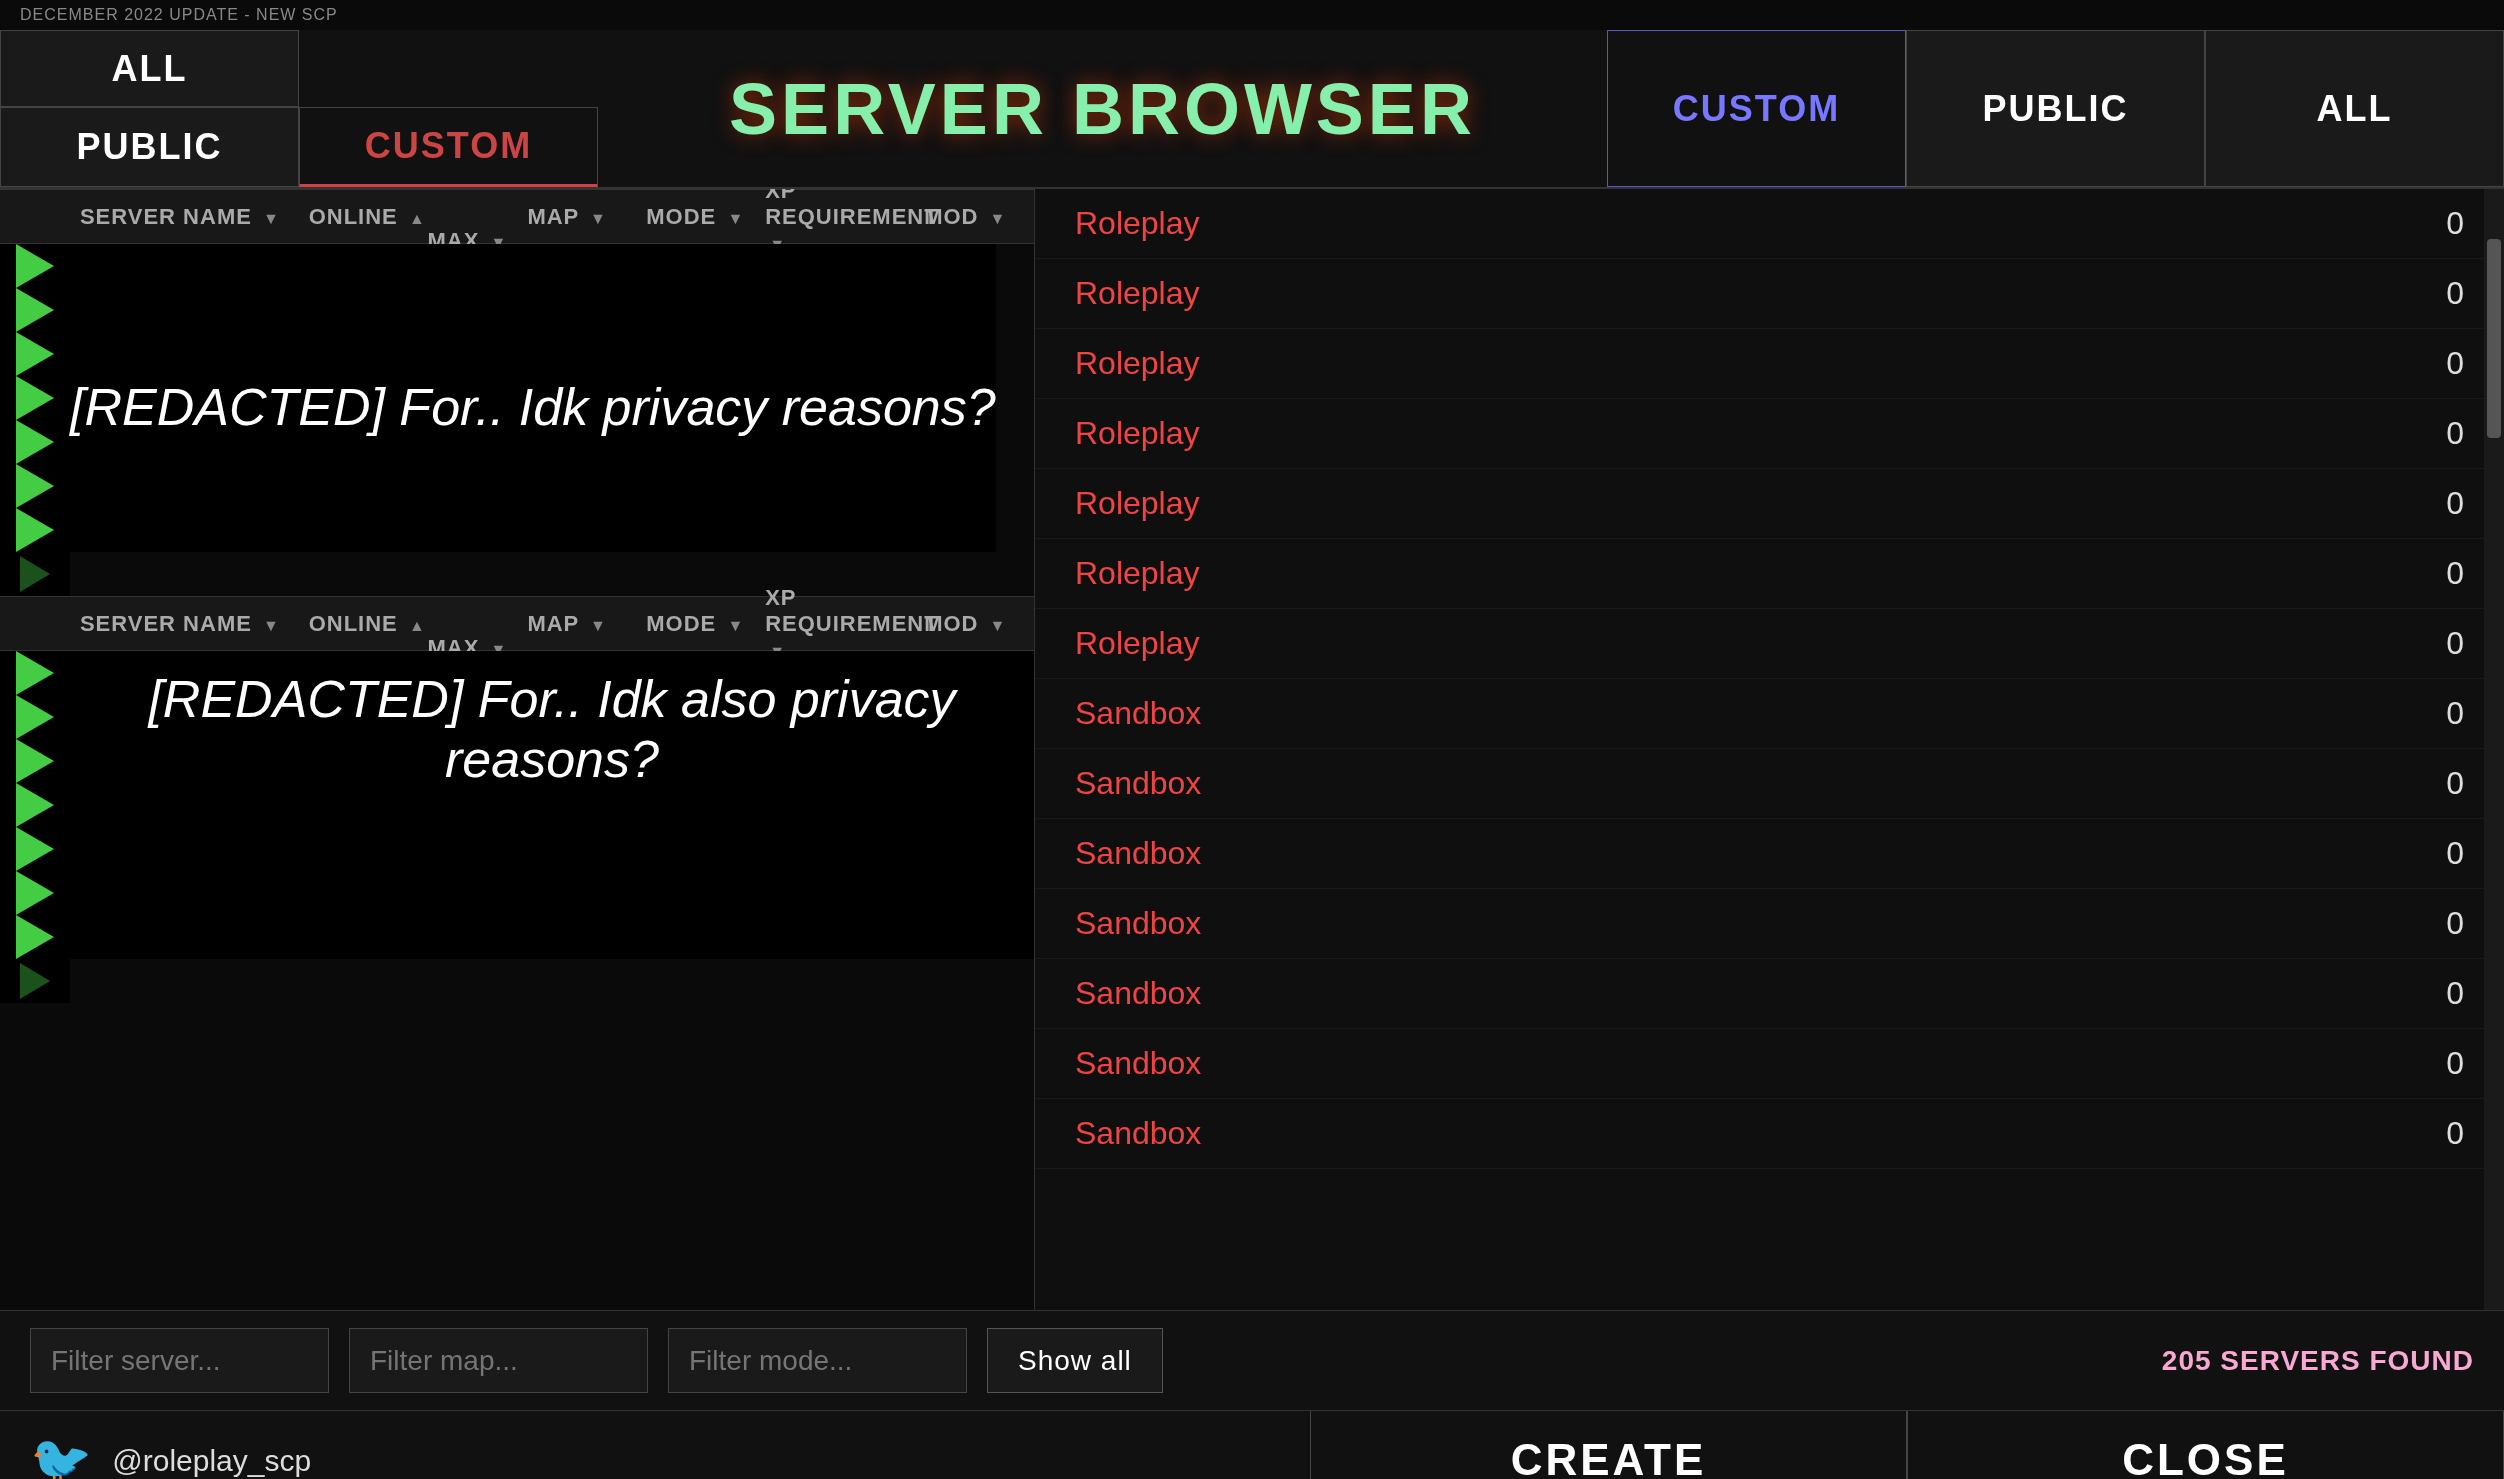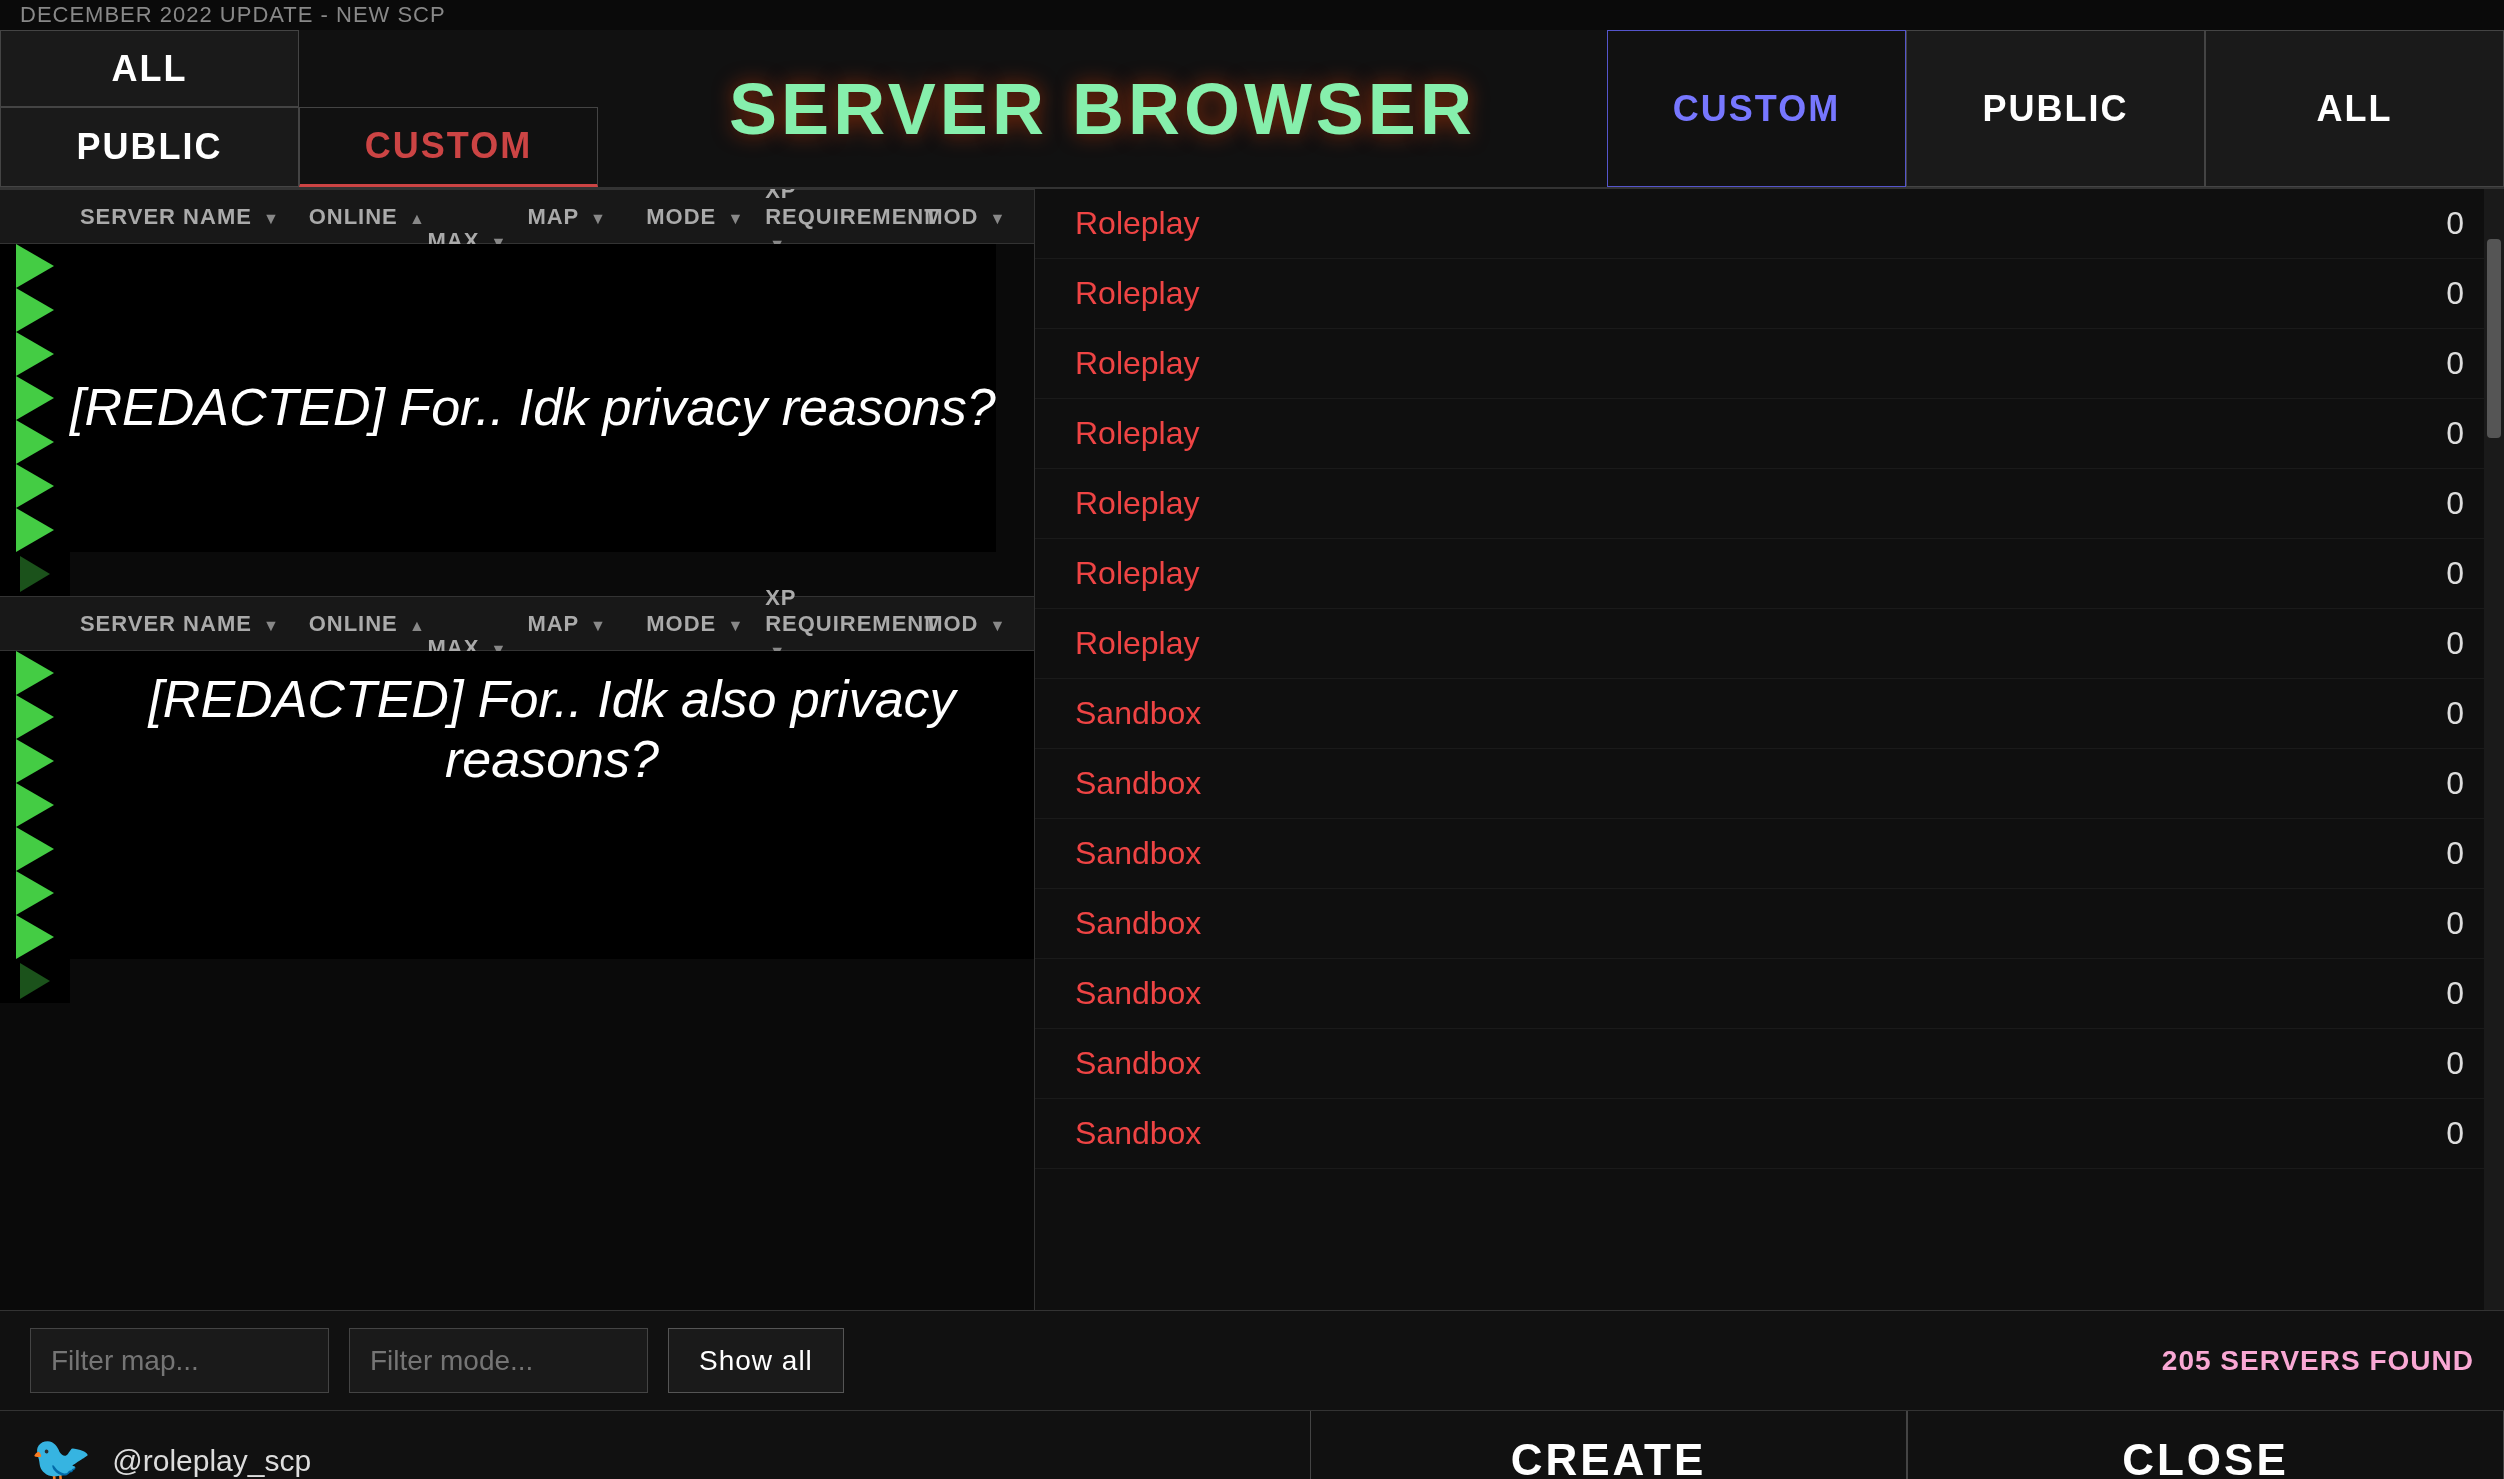--- a/index.html
+++ b/index.html
@@ -362,21 +362,21 @@
       letter-spacing: 3px;
     }
 
     
     .top-banner {
       height: 30px;
       background: #0a0a0a;
       display: flex;
       align-items: center;
       padding: 0 20px;
-      font-size: 22px;
+      font-size: 16px;
       color: #888;
       letter-spacing: 1px;
     }
 
     .section-divider-header {
       background: #181818;
       border-bottom: 1px solid #333;
       border-top: 1px solid #333;
     }
 
@@ -631,20 +631,21 @@
     </div>
       </div>
     <div class="right-panel-scrollbar">
       <div class="right-panel-thumb"></div>
     </div>
   </div>
 
 </div>
 
 <div class="filter-bar">
+  <input class="filter-input" type="text" placeholder="Filter server..." style="">
   <input class="filter-input" type="text" placeholder="Filter map..." style="">
   <input class="filter-input" type="text" placeholder="Filter mode..." style="">
   <button class="show-all-btn">Show all</button>
   <div class="servers-found">205 SERVERS FOUND</div>
 </div>
 
 <div class="action-bar">
   <div class="twitter-section">
     <span class="twitter-icon">🐦</span>
     <span class="twitter-handle">@roleplay_scp</span>

